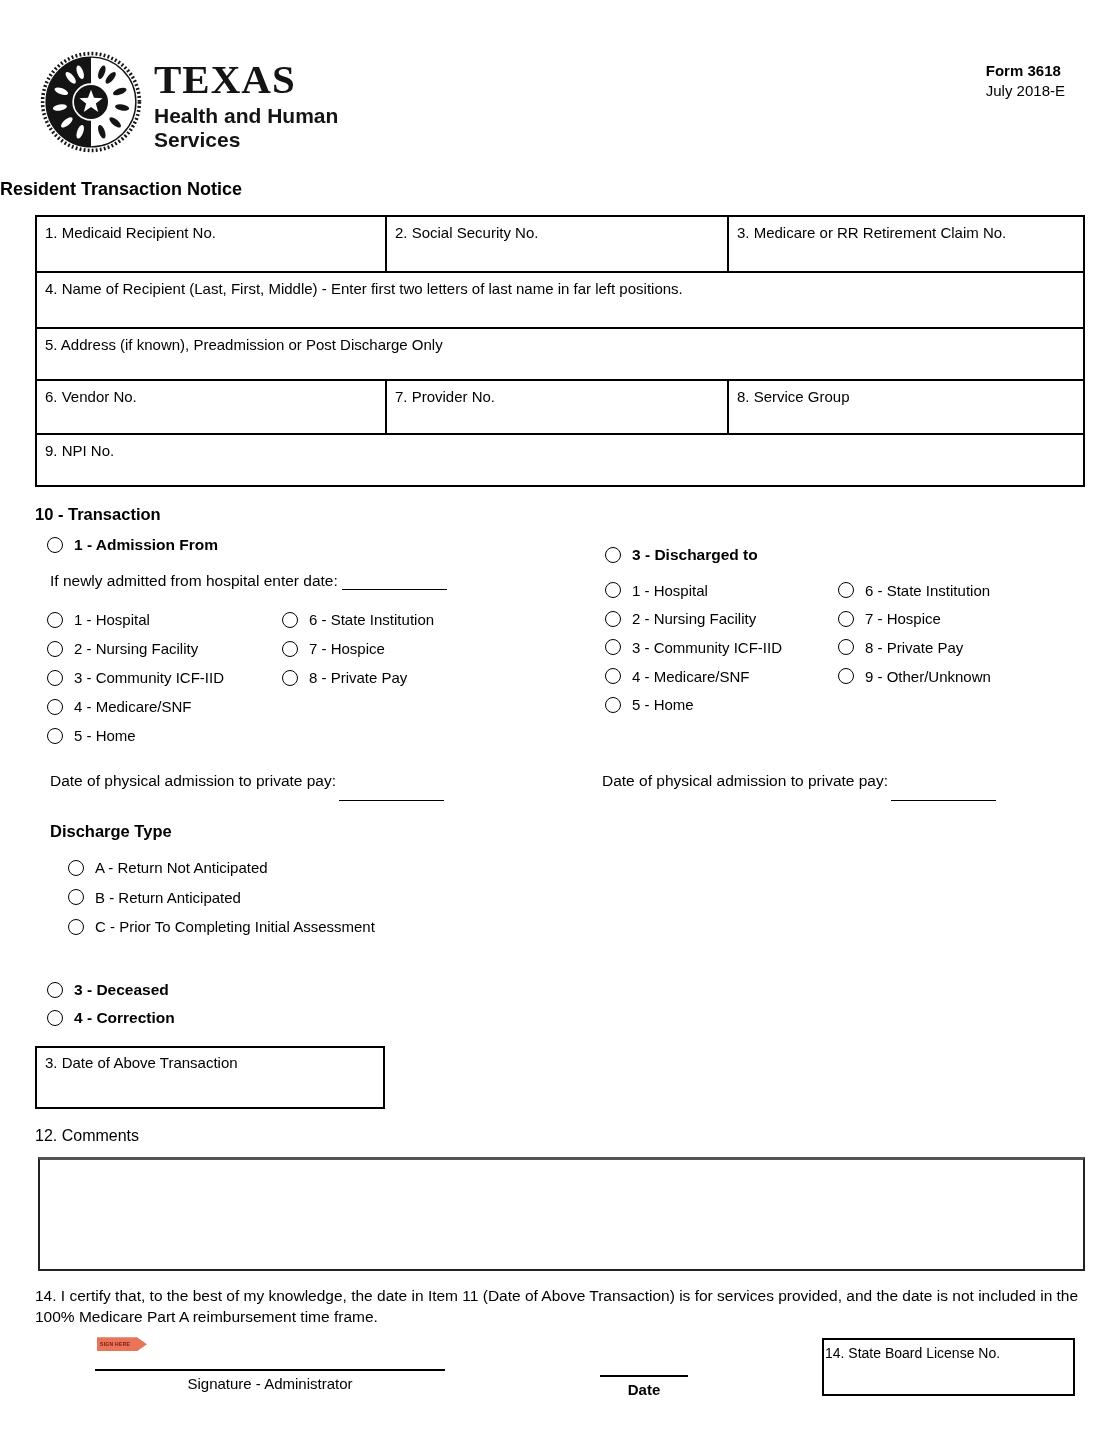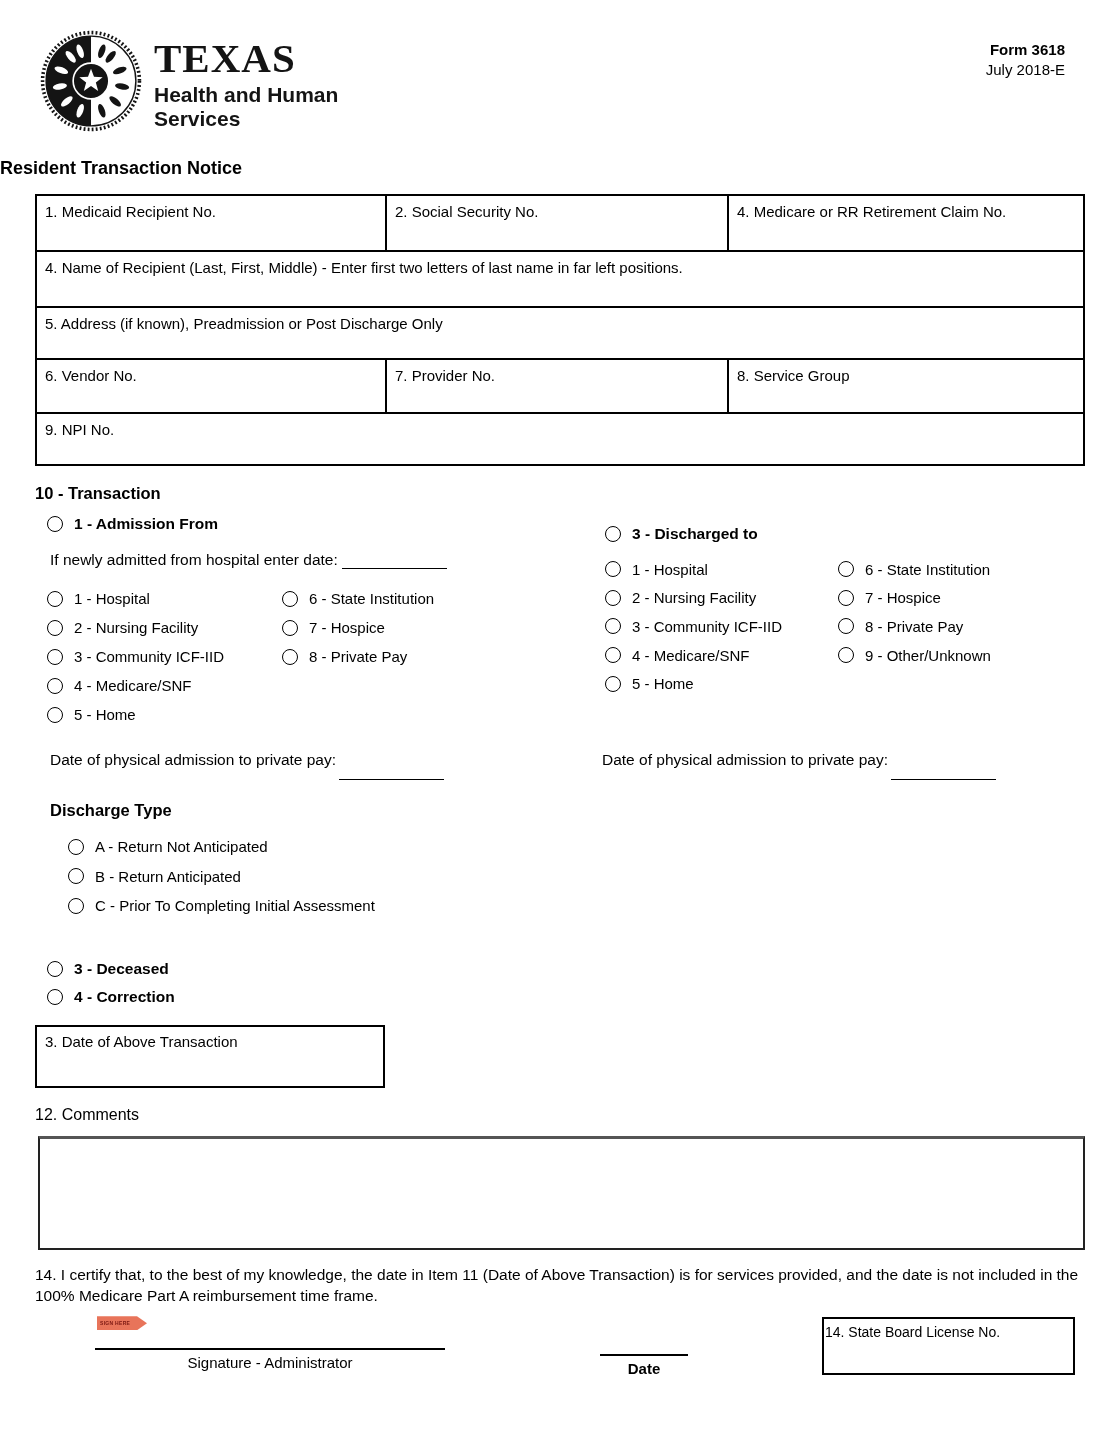--- a/index.html
+++ b/index.html
@@ -2,30 +2,30 @@
 <html><head>
 <meta charset="utf-8">
 <style>
   * { box-sizing: border-box; margin: 0; padding: 0; }
   html, body { background: #ffffff; }
   body {
     width: 1113px; height: 1440px;
     font-family: "Liberation Sans", sans-serif;
     color: #000;
   }
-  .page { position: relative; width: 1113px; height: 1384px; background: #fff; overflow: hidden; }
+  .page { position: relative; width: 1113px; height: 1384px; background: #fff; overflow: hidden; margin-top: 21px; }
 
   
   .header { display: flex; justify-content: space-between; align-items: flex-start; padding: 30px 48px 0 40px; }
   .brand { display: flex; align-items: center; gap: 12px; }
   .seal { width: 102px; height: 102px; }
   .brand-text { padding-top: 6px; }
   .brand-serif { font-family: "Liberation Serif", serif; font-size: 41px; font-weight: 600; letter-spacing: 1px; line-height: 1; color: #141414; }
   .brand-sans { font-size: 21px; font-weight: bold; line-height: 1.12; color: #141414; margin-top: 4px; }
-  .form-meta { text-align: right; font-size: 15px; padding-top: 10px; line-height: 1.3; }
+  .form-meta { text-align: left; font-size: 15px; padding-top: 10px; line-height: 1.3; }
   .form-meta .num { font-weight: bold; }
 
   
   .title { font-size: 18px; font-weight: bold; margin-top: 26px; }
 
   
   .grid-table { margin: 15px 0 0 35px; width: 1050px; border: 2px solid #000; }
   .t-row { display: flex; border-bottom: 2px solid #000; }
   .t-row:last-child { border-bottom: none; }
   .t-cell { padding: 7px 8px 4px 8px; font-size: 15px; border-right: 2px solid #000; }
@@ -139,21 +139,21 @@
       <div>July 2018-E</div>
     </div>
   </div>
 
   <div class="title">Resident Transaction Notice</div>
 
   <div class="grid-table">
     <div class="t-row r58">
       <div class="t-cell w1"><span>1. Medicaid Recipient No.</span></div>
       <div class="t-cell w2"><span>2. Social Security No.</span></div>
-      <div class="t-cell w3"><span>4. Medicare or RR Retirement Claim No.</span></div>
+      <div class="t-cell w3"><span>3. Medicare or RR Retirement Claim No.</span></div>
     </div>
     <div class="t-row r56">
       <div class="t-cell full"><span>4. Name of Recipient (Last, First, Middle) - Enter first two letters of last name in far left positions.</span></div>
     </div>
     <div class="t-row r52">
       <div class="t-cell full"><span>5. Address (if known), Preadmission or Post Discharge Only</span></div>
     </div>
     <div class="t-row r54">
       <div class="t-cell w1"><span>6. Vendor No.</span></div>
       <div class="t-cell w2"><span>7. Provider No.</span></div>

